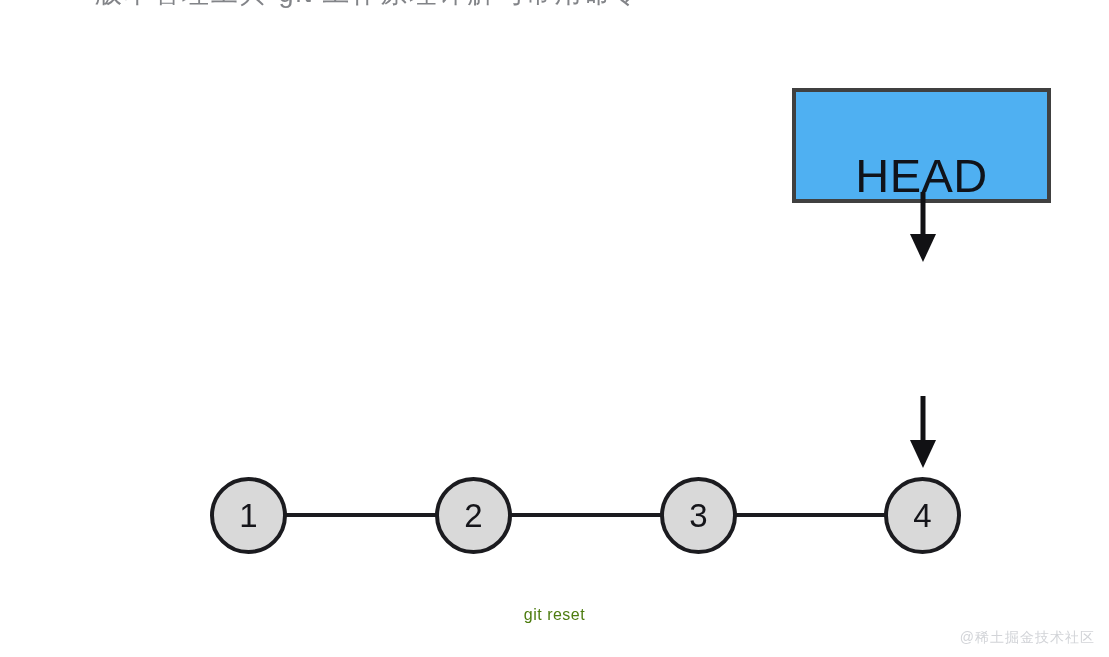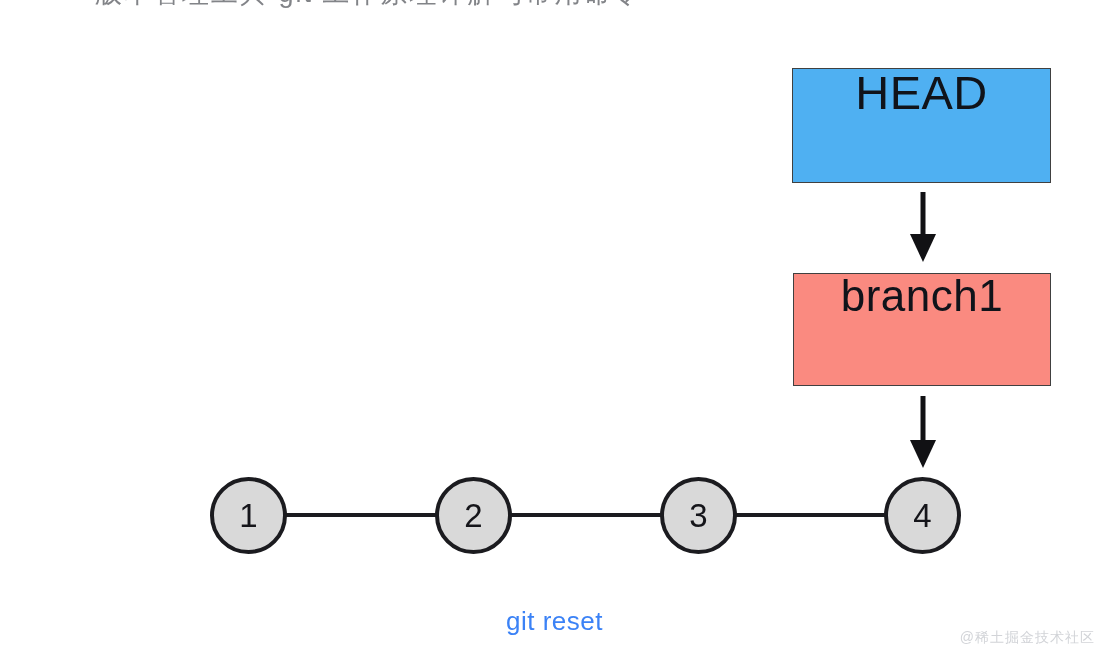--- a/index.html
+++ b/index.html
@@ -37,24 +37,25 @@
     letter-spacing: 2px;
     color: #6d6f74;
     white-space: nowrap;
     opacity: 0.85;
   }
 
   
   .node-box {
     position: absolute;
     box-sizing: border-box;
-    border: 1px solid #404040;
+    border: 4px solid #404040;
     display: flex;
-    align-items: flex-start;
+    align-items: flex-end;
     justify-content: center;
+    margin-top: 20px;
   }
   .node-box .box-label {
     color: #10131a;
     font-size: 47px;
     line-height: 1;
     letter-spacing: 0.5px;
   }
 
   #head-box {
     left: 792px;
@@ -112,22 +113,22 @@
     z-index: 1;
   }
 
   
   #caption {
     position: absolute;
     left: 0;
     top: 606px;
     width: 1109px;
     text-align: center;
-    font-size: 26px;
-    color: #3b82f6;
+    font-size: 16px;
+    color: #4d7c0f;
     letter-spacing: 0.5px;
   }
   #watermark {
     position: absolute;
     right: 14px;
     bottom: 10px;
     font-size: 14px;
     color: #d2d4d8;
     letter-spacing: 1px;
     white-space: nowrap;
@@ -144,23 +145,20 @@
 
   <div class="node-box" id="head-box">
     <span class="box-label">HEAD</span>
   </div>
 
   <svg class="arrow" style="left:898px; top:192px;" width="50" height="74" viewBox="0 0 50 74">
     <line x1="25" y1="0" x2="25" y2="48" stroke="#111114" stroke-width="5"></line>
     <polygon points="25,70 12,42 38,42" fill="#111114"></polygon>
   </svg>
 
-  <div class="node-box" id="branch-box">
-    <span class="box-label">branch1</span>
-  </div>
 
   <svg class="arrow" style="left:898px; top:396px;" width="50" height="76" viewBox="0 0 50 76">
     <line x1="25" y1="0" x2="25" y2="50" stroke="#111114" stroke-width="5"></line>
     <polygon points="25,72 12,44 38,44" fill="#111114"></polygon>
   </svg>
 
   <div id="graph">
 
     <div class="commit-edge" style="left:286px; top:513px; width:189px;"></div>
     <div class="commit-edge" style="left:511px; top:513px; width:189px;"></div>

